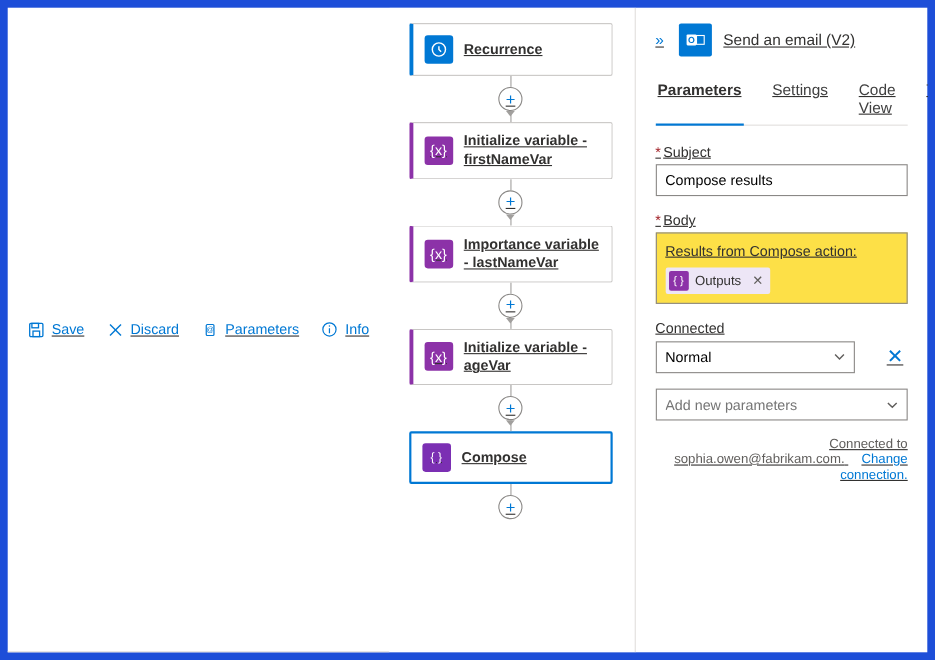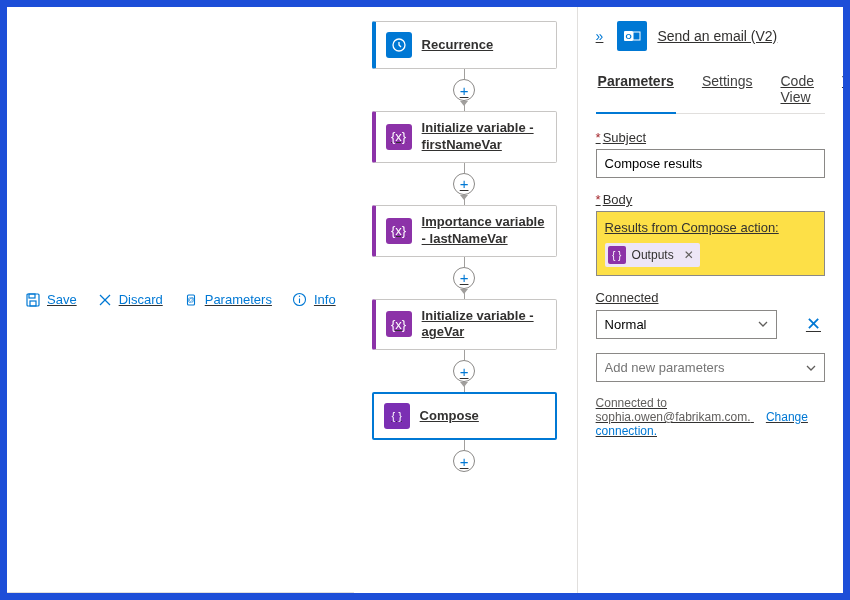--- a/index.html
+++ b/index.html
@@ -52,21 +52,21 @@
 .token { display: inline-flex; align-items: center; background: #ede6f6; border-radius: 2px; padding: 3px 6px 3px 3px; gap: 6px; font-size: 12px; }
 .token-icon { width: 18px; height: 18px; background: #8c32a8; border-radius: 2px; color: #fff; display: flex; align-items: center; justify-content: center; font-size: 10px; }
 .token-x { color: #605e5c; cursor: pointer; margin-left: 4px; }
 
 .select-row { display: flex; gap: 25px; align-items: center; }
 .select-box { flex: 1; position: relative; }
 .select-box .input { padding-right: 26px; }
 .chev { position: absolute; right: 8px; top: 50%; transform: translateY(-50%); pointer-events: none; color: #605e5c; }
 .clear-x { color: #0078d4; cursor: pointer; font-size: 18px; padding: 4px; }
 
-.conn-info { color: #605e5c; font-size: 12px; margin-top: 10px; }
+.conn-info { color: #605e5c; font-size: 12px; margin-top: 10px; text-align: right; }
 .conn-info a { color: #0078d4; text-decoration: none; margin-left: 12px; }
 
 svg { display: block; }
 </style>
 </head>
 <body>
 
 <div class="app">
 
   <div class="toolbar">

